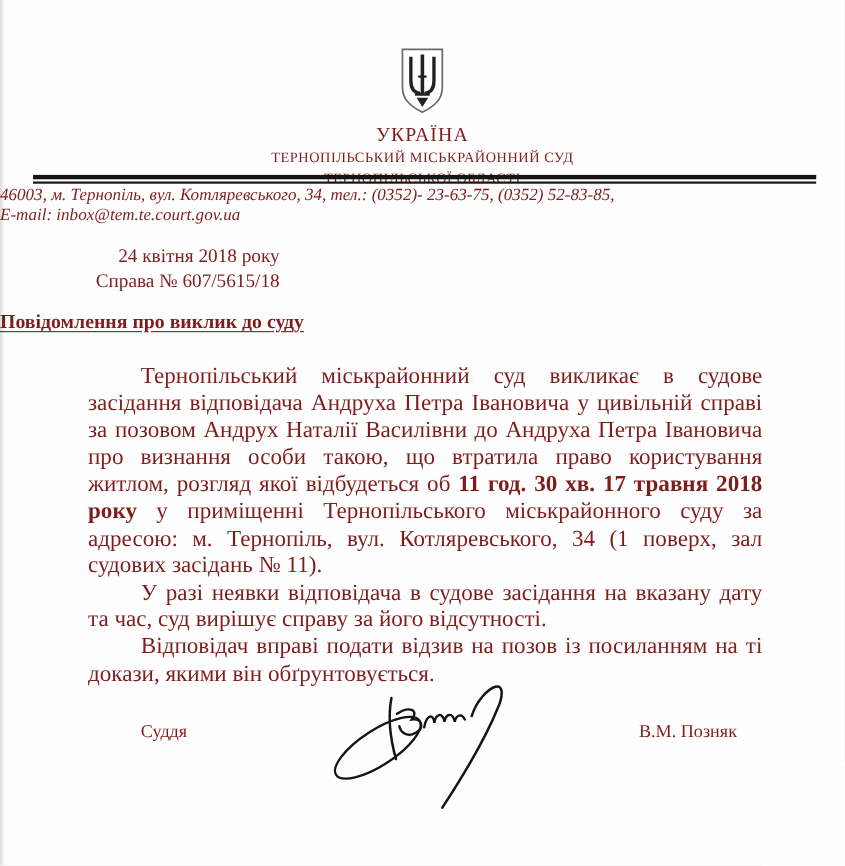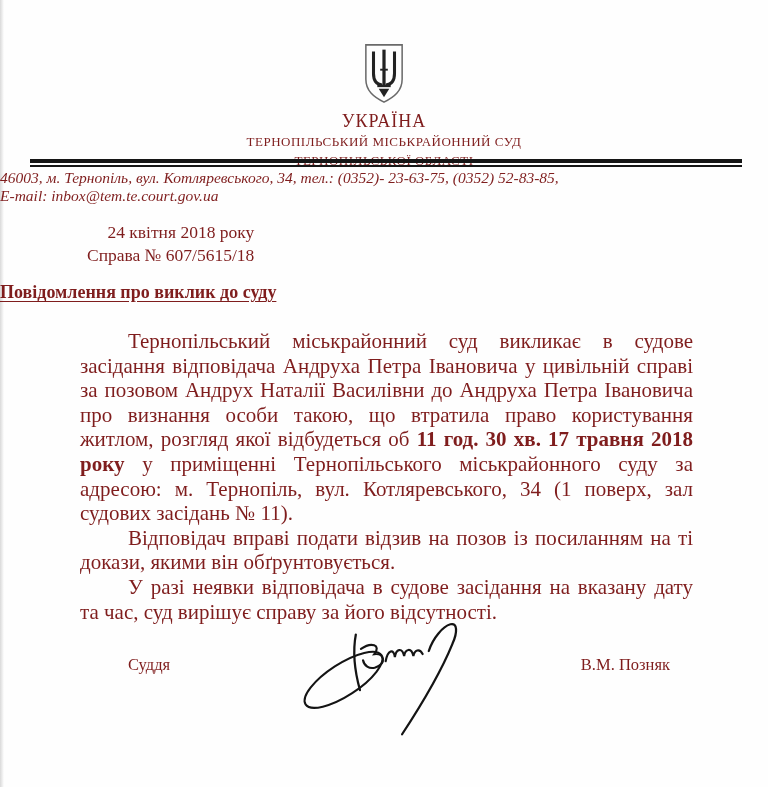--- a/index.html
+++ b/index.html
@@ -108,22 +108,22 @@
 
   <div class="meta">
     <div>24 квітня 2018 року</div>
     <div>Справа № 607/5615/18</div>
   </div>
 
   <div class="doc-title">Повідомлення про виклик до суду</div>
 
   <div class="body-text">
     <p><span>Тернопільський міськрайонний суд викликає в судове засідання відповідача Андруха Петра Івановича у цивільній справі за позовом Андрух Наталії Василівни до Андруха Петра Івановича про визнання особи такою, що втратила право користування житлом, розгляд якої відбудеться об </span><span class="b">11 год. 30 хв. 17 травня 2018 року</span><span> у приміщенні Тернопільського міськрайонного суду за адресою: м. Тернопіль, вул. Котляревського, 34 (1 поверх, зал судових засідань № 11).</span></p>
+    <p>У разі неявки відповідача в судове засідання на вказану дату та час, суд вирішує справу за його відсутності.</p>
     <p>Відповідач вправі подати відзив на позов із посиланням на ті докази, якими він обґрунтовується.</p>
-    <p>У разі неявки відповідача в судове засідання на вказану дату та час, суд вирішує справу за його відсутності.</p>
   </div>
 
   <svg class="signature-scribble" viewBox="0 0 180 140" fill="none" xmlns="http://www.w3.org/2000/svg">
     <ellipse cx="54" cy="80" rx="44" ry="15.5" transform="rotate(-33 54 80)" stroke="#141414" stroke-width="2" fill="none"></ellipse>
     <path d="M66 36 C63 52 65 72 70 90" stroke="#141414" stroke-width="2.2" stroke-linecap="round" fill="none"></path>
     <path d="M71 50 C81 43 91 46 84 55 C94 54 96 64 85 68 C79 70 74 66 73 61" stroke="#141414" stroke-width="2.1" stroke-linecap="round" fill="none"></path>
     <path d="M95 62 C97 51 103 49 104 58 C105 50 111 48 113 57 C114 50 120 48 122 57 C123 51 128 49 131 55" stroke="#141414" stroke-width="2.1" stroke-linecap="round" fill="none"></path>
     <path d="M137 52 C141 39 151 28 158 26 C165 24 165 34 160 45 C149 72 130 104 111 133" stroke="#141414" stroke-width="2.2" stroke-linecap="round" fill="none"></path>
   </svg>
 

